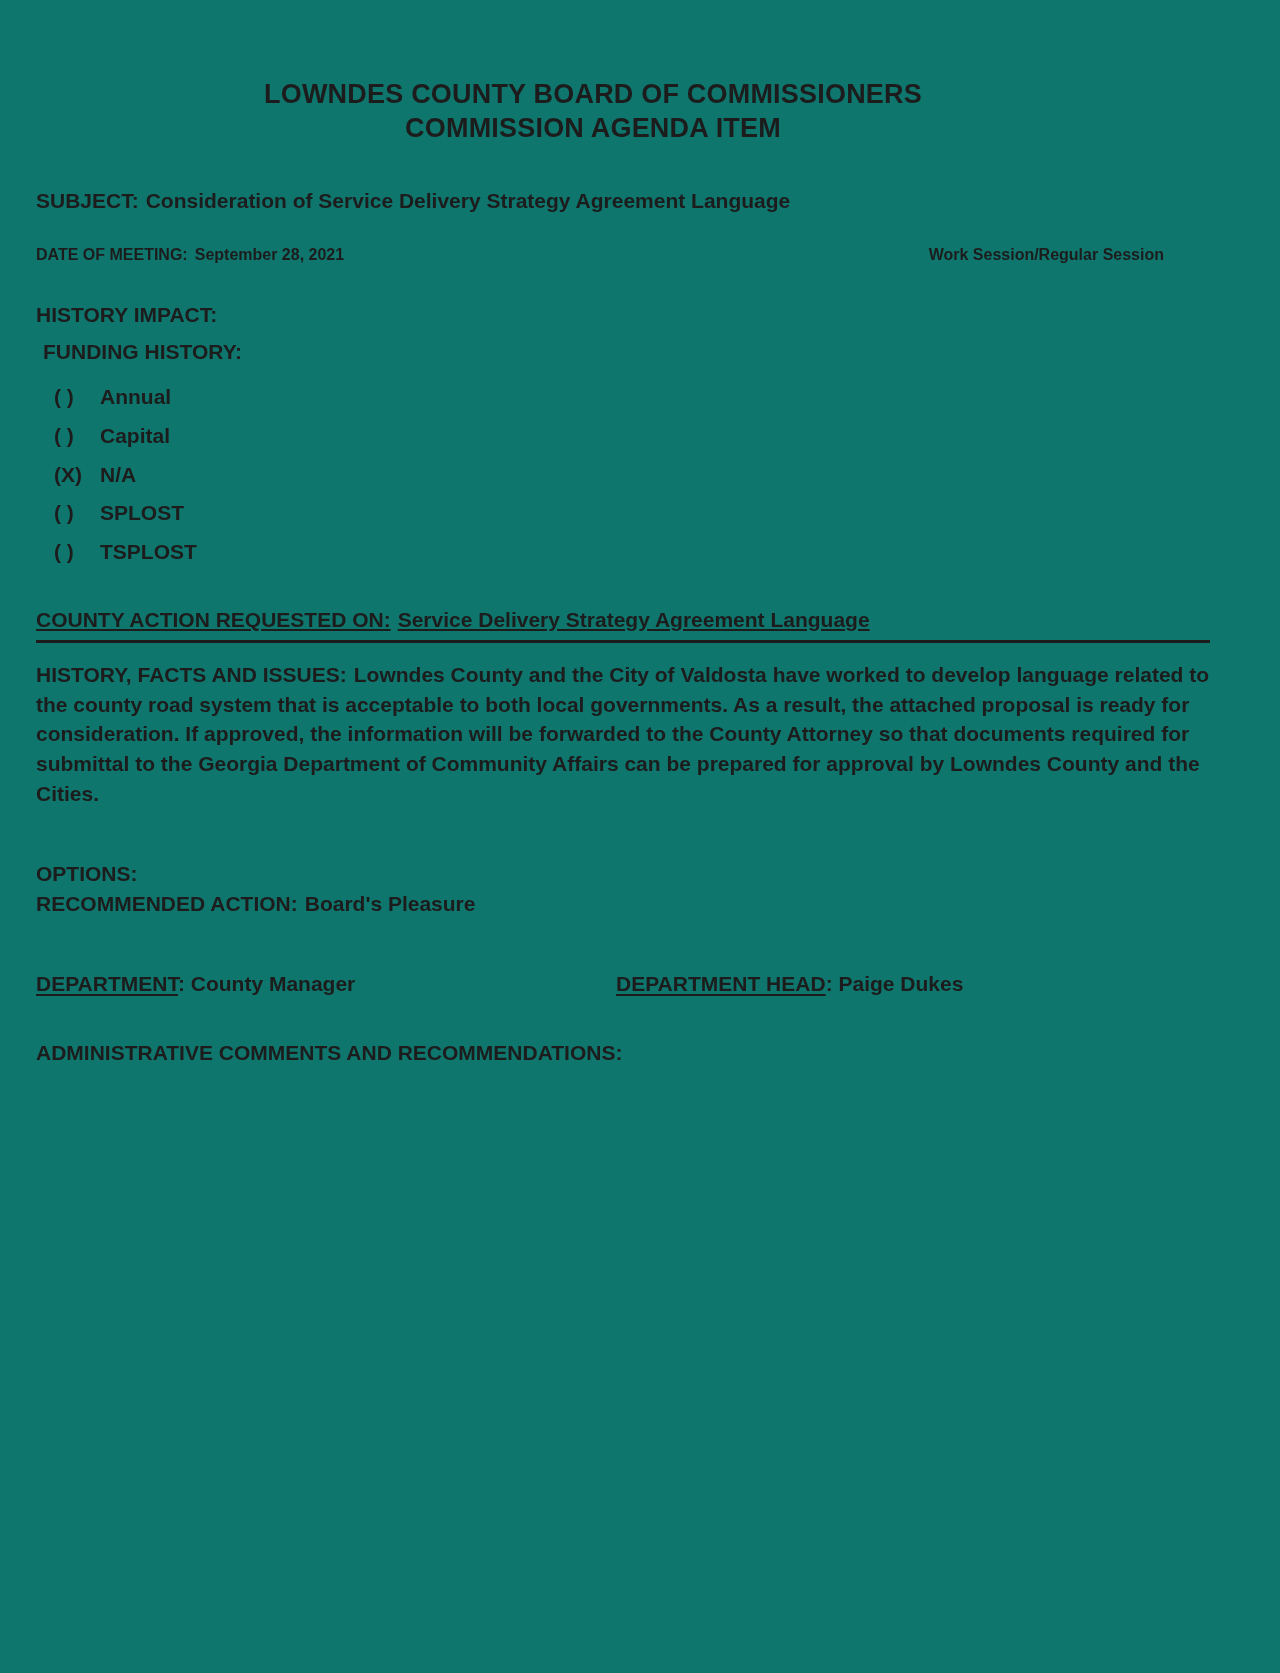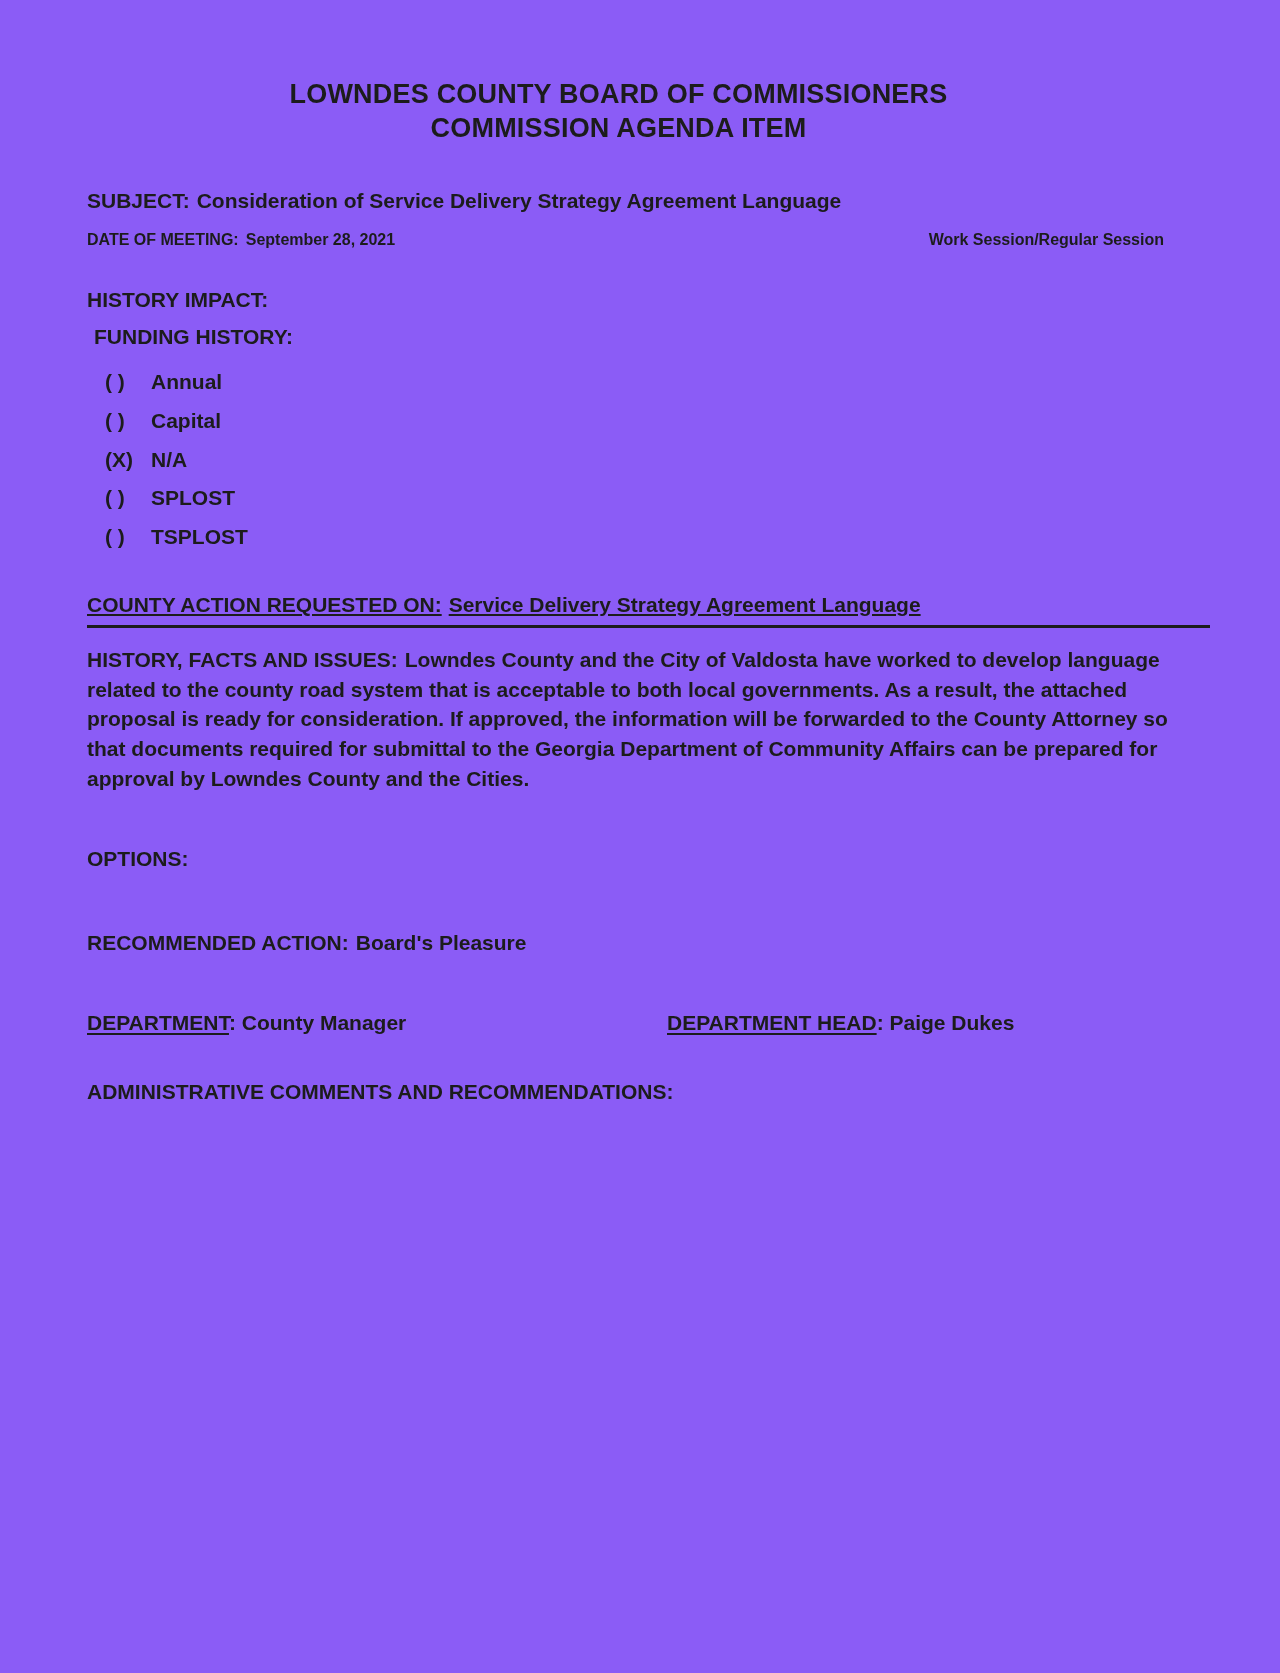--- a/index.html
+++ b/index.html
@@ -10,37 +10,37 @@
     width: 1280px;
     min-height: 1673px;
     font-family: "Liberation Sans", sans-serif;
     color: #1c1c1c;
     font-weight: 600;
     -webkit-font-smoothing: antialiased;
   }
   .page {
     width: 1280px;
     min-height: 1673px;
-    padding: 78px 70px 60px 87px;
-    background: #8b5cf6;
+    padding: 78px 70px 60px 36px;
+    background: #0f766e;
   }
   .doc-title {
     text-align: center;
     font-size: 27px;
     line-height: 1.25;
     letter-spacing: 0.2px;
     padding-right: 60px;
   }
   .doc-title .t-line { display: block; }
   .body-text { font-size: 21px; line-height: 1.42; }
   .row { font-size: 21px; line-height: 1.42; }
   .lbl { margin-right: 7px; }
   .subject-row { margin-top: 40px; }
   .meeting-row {
-    margin-top: 16px;
+    margin-top: 31px;
     display: flex;
     justify-content: space-between;
     align-items: flex-end;
   }
   .meeting-row .session { padding-right: 46px; }
   .budget-row { margin-top: 36px; }
   .funding-row { margin-top: 7px; padding-left: 7px; }
   .funding-list { margin-top: 15px; }
   .funding-item {
     display: flex;
@@ -61,21 +61,21 @@
     text-decoration: underline;
   }
   .history { margin-top: 17px; }
   .options-row {
     margin-top: 50px;
     display: flex;
     align-items: flex-start;
   }
   .options-row .opt-label { flex: 0 0 auto; margin-right: 14px; }
   .options-list .opt-item { display: block; }
-  .recommended-row { margin-top: 54px; }
+  .recommended-row { }
   .dept-row {
     margin-top: 50px;
     display: flex;
   }
   .dept-left { flex: 0 0 580px; }
   .underlined { text-decoration: underline; text-decoration-thickness: 2px; text-underline-offset: 3px; }
   .admin-row { margin-top: 40px; }
 </style>
 </head>
 <body>

